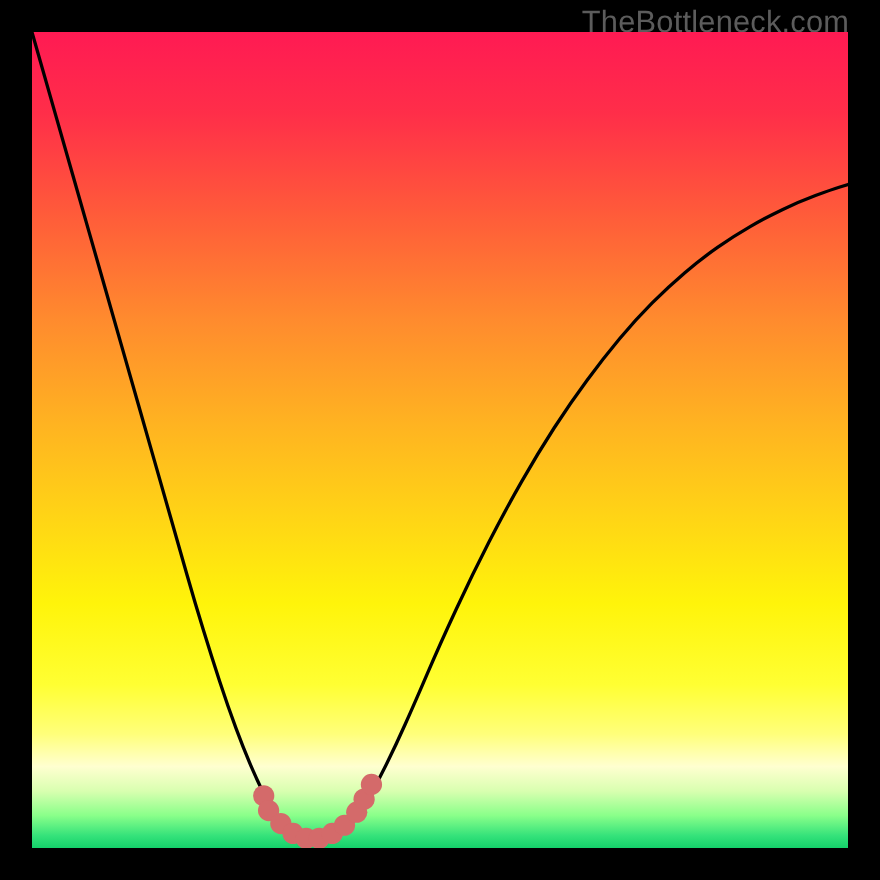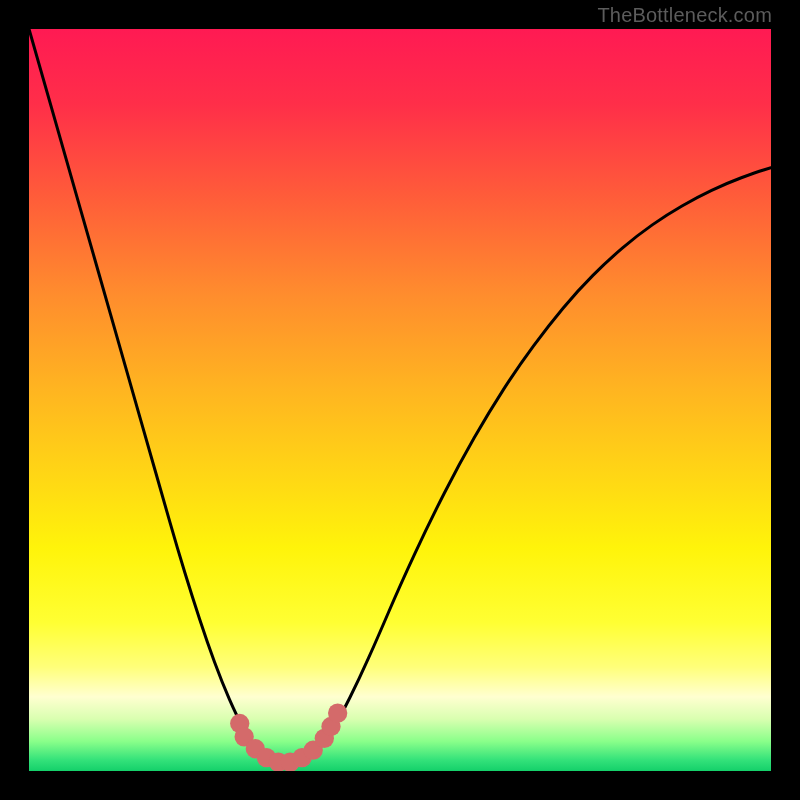--- a/index.html
+++ b/index.html
@@ -29,21 +29,21 @@
   }
   .curve-svg {
     position: absolute;
     inset: 0;
   }
   .watermark {
     position: absolute;
     top: 4px;
     right: 28px;
     font-family: Arial, Helvetica, sans-serif;
-    font-size: 20px;
+    font-size: 28px;
     color: #5c5c5c;
     letter-spacing: 0.2px;
   }
 </style>
 </head>
 <body>
 
 <div class="frame">
   <div class="watermark">TheBottleneck.com</div>
   <div class="plot-area">

